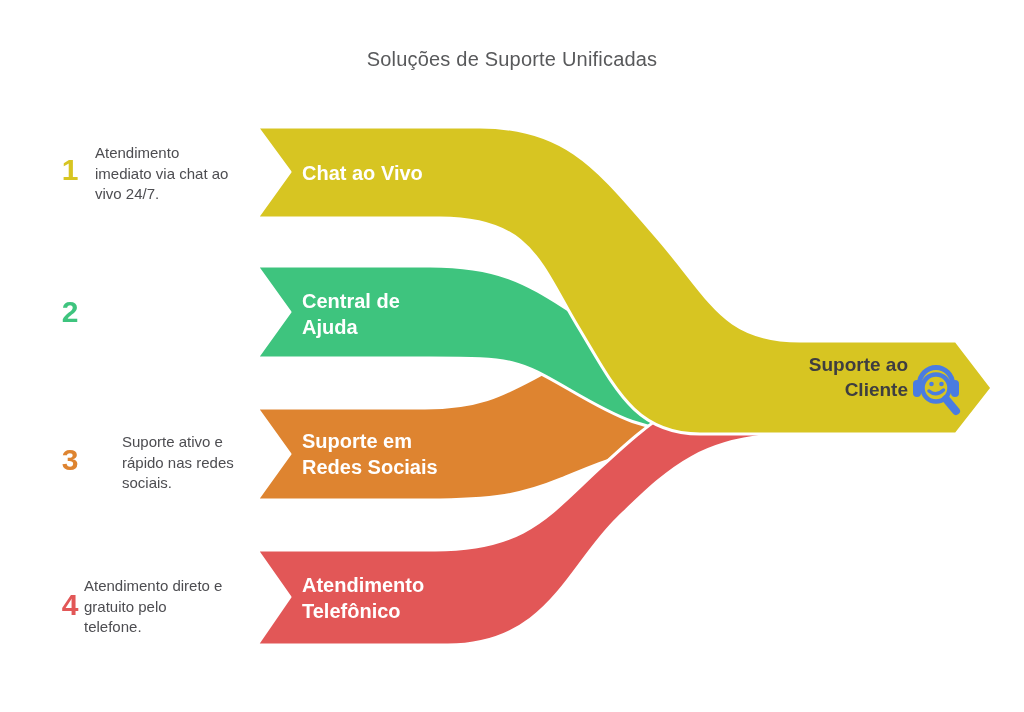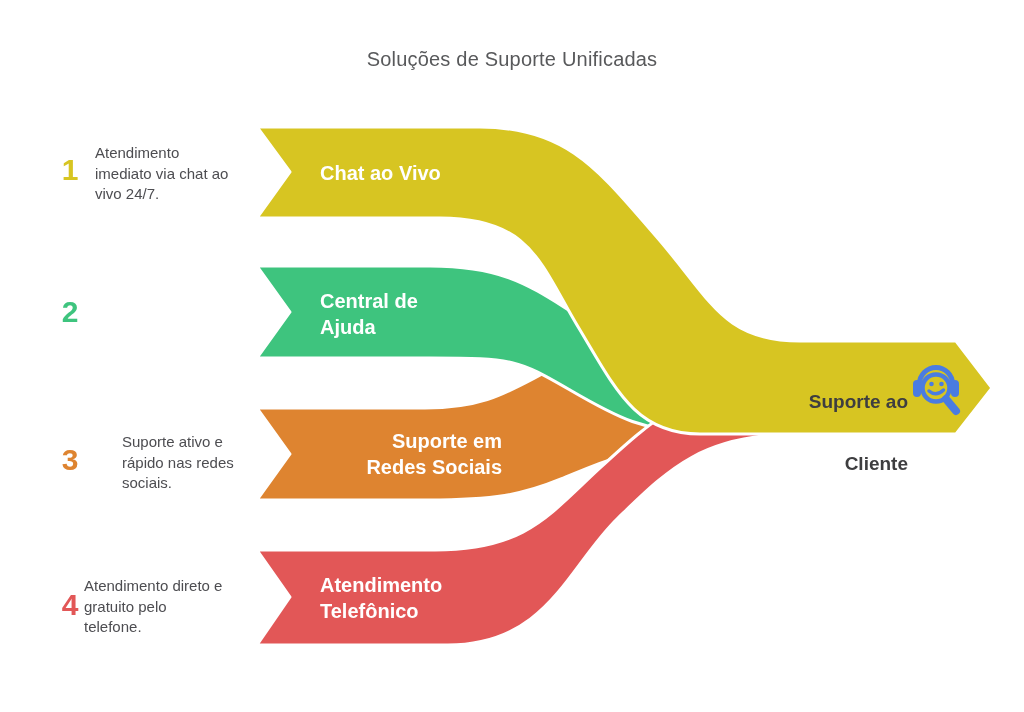--- a/index.html
+++ b/index.html
@@ -9,25 +9,25 @@
   svg.flow{position:absolute;top:0;left:0;}
   .num{position:absolute;left:50px;width:40px;text-align:center;
        font-size:30px;font-weight:bold;line-height:36px;}
   .num1{top:152px;} .num2{top:294px;} .num3{top:442px;} .num4{top:587px;}
   .desc{position:absolute;width:160px;font-size:15px;line-height:20.5px;color:#4d4d51;}
   .desc span{display:block;}
   .desc1{top:143px;left:95px;} .desc2{top:287px;left:95px;}
   .desc3{top:432px;left:122px;} .desc4{top:576px;left:84px;}
   .bandlabel{position:absolute;left:302px;width:200px;color:#ffffff;
              font-size:20px;font-weight:bold;line-height:26px;}
-  .bandlabel span{display:block;margin-left:18px;}
-  .bl1{top:160px;} .bl2{top:288px;} .bl3{top:428px;text-align:right;} .bl4{top:572px;}
+  .bandlabel span{display:block;}
+  .bl1{top:160px;} .bl2{top:288px;} .bl3{top:428px;} .bl4{top:572px;}
   .result-label{position:absolute;left:760px;top:352px;width:148px;text-align:right;
                 font-size:19px;font-weight:bold;line-height:25px;color:#3e3e40;}
-  .result-label span{display:block;margin-top:37px;}
+  .result-label span{display:block;}
 </style>
 </head>
 <body>
 
 <div class="canvas">
 
   <svg class="flow" width="1024" height="712" viewBox="0 0 1024 712">
 
     <path stroke="#ffffff" stroke-width="3" stroke-linejoin="round" d="M 257 408 L 425 408
              C 492 408 512 388 562 364

